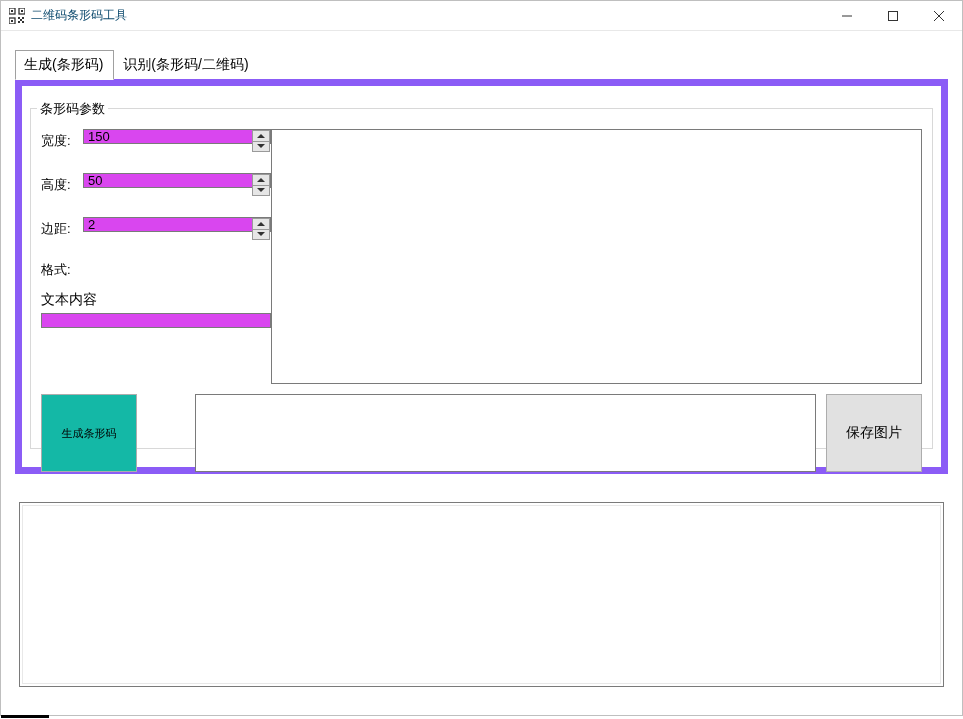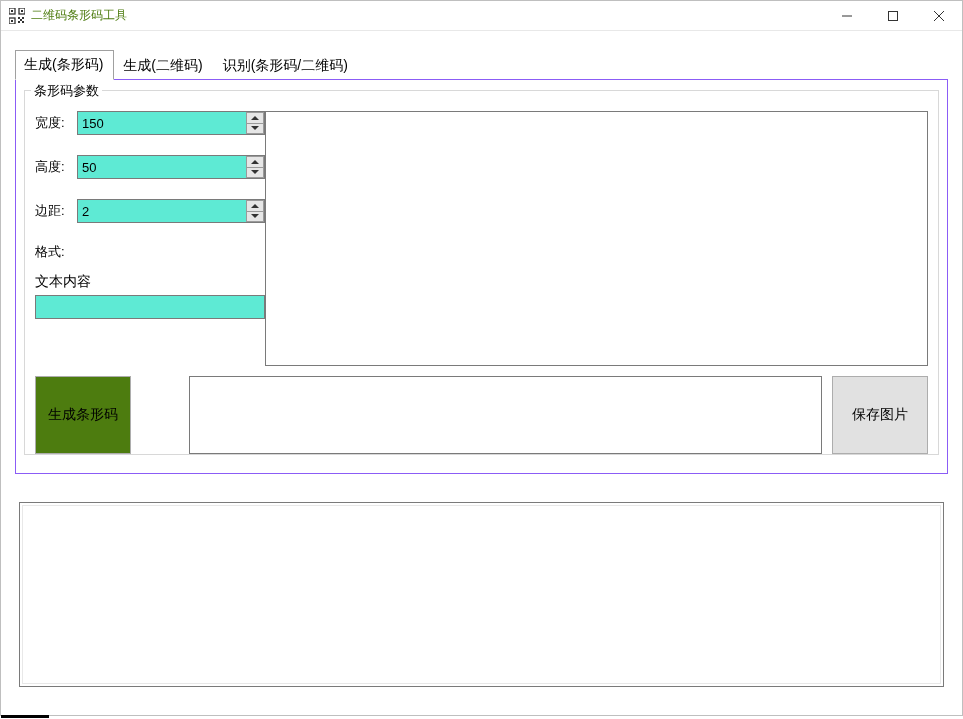--- a/index.html
+++ b/index.html
@@ -26,42 +26,42 @@
     align-items: center;
     border-bottom: 1px solid #e8e8e8;
   }
   .titlebar .app-icon {
     width: 16px; height: 16px;
     margin-left: 8px;
     margin-right: 6px;
     flex: 0 0 auto;
   }
   .titlebar .title {
-    color: #4d7c0f;
+    color: #0c4a6e;
     font-size: 12px;
     flex: 1 1 auto;
   }
   .winbtns {
     display: flex;
     height: 100%;
   }
   .winbtn {
     width: 46px; height: 30px;
     display: flex;
     align-items: center;
     justify-content: center;
     color: #333;
   }
   .winbtn svg { display: block; }
 
   
   .tabstrip {
     margin: 18px 14px 0 14px;
     display: flex;
-    align-items: flex-end;
+    align-items: flex-start;
     position: relative;
   }
   .tab {
     padding: 5px 10px 5px 8px;
     font-size: 14px;
     color: #000;
     background: transparent;
     border: 1px solid transparent;
     border-bottom: none;
     cursor: default;
@@ -69,22 +69,22 @@
     top: 1px;
   }
   .tab.active {
     background: #ffffff;
     border-color: #a0a0a0;
     border-bottom: 1px solid #ffffff;
     z-index: 2;
   }
   .tabpage {
     margin: 0 14px 0 14px;
-    border: 1px solid #8b5cf6;
-    padding: 10px 8px 18px 8px;
+    border: 7px solid #8b5cf6;
+    padding: 22px 8px 18px 8px;
     position: relative;
     height: 395px;
   }
 
   
   .groupbox {
     position: relative;
     border: 1px solid #d8d8d8;
     padding: 20px 10px 12px 10px;
     height: 100%;
@@ -116,26 +116,26 @@
     font-size: 13px;
     flex: 0 0 auto;
   }
   .num-input-wrap, .select-wrap {
     position: relative;
     flex: 1 1 auto;
     height: 24px;
   }
   .num-input, .select-input, .text-input {
     width: 100%;
-    height: 24px;
+    height: 15px;
     border: 1px solid #7a7a7a;
     padding: 2px 22px 2px 4px;
     font-family: inherit;
     font-size: 13px;
-    background: #5eead4;
+    background: #d946ef;
     outline: none;
   }
   .spin-btns {
     position: absolute;
     right: 1px; top: 1px; bottom: 1px;
     width: 18px;
     display: flex;
     flex-direction: column;
   }
   .spin-btn {
@@ -174,23 +174,23 @@
   .lower-row {
     margin-top: 10px;
     display: flex;
     align-items: stretch;
     gap: 0;
     height: 78px;
   }
   .big-btn {
     width: 96px;
     height: 78px;
-    background: #4d7c0f;
+    background: #14b8a6;
     border: 1px solid #adadad;
-    font-size: 14px;
+    font-size: 11px;
     display: flex;
     align-items: center;
     justify-content: center;
     cursor: default;
     font-family: Liberation Serif, serif;
   }
   .spacer-30 { width: 30px; flex: 0 0 auto; }
   .result-box {
     margin-left: 28px;
     flex: 1 1 auto;
@@ -282,21 +282,20 @@
         <svg width="10" height="10" viewBox="0 0 10 10">
             <line x1="0" y1="0" x2="10" y2="10" stroke="#333" stroke-width="1"></line>
             <line x1="10" y1="0" x2="0" y2="10" stroke="#333" stroke-width="1"></line>
           </svg>
       </div>
     </div>
   </div>
 
   <div class="tabstrip">
     <div class="tab active">生成(条形码)</div>
-    <div class="tab">生成(二维码)</div>
     <div class="tab">识别(条形码/二维码)</div>
   </div>
 
   <div class="tabpage">
     <div class="groupbox">
       <div class="groupbox-legend">条形码参数</div>
 
       <div class="upper-row">
 
         <div class="param-col">

